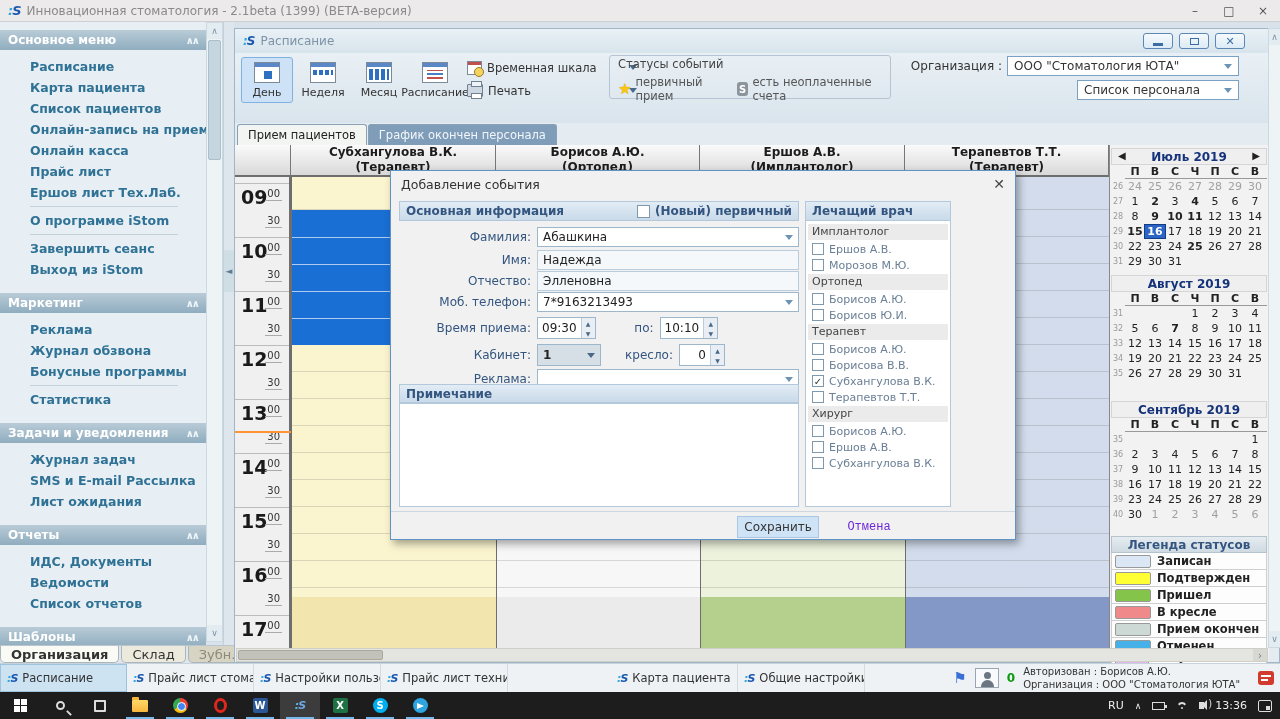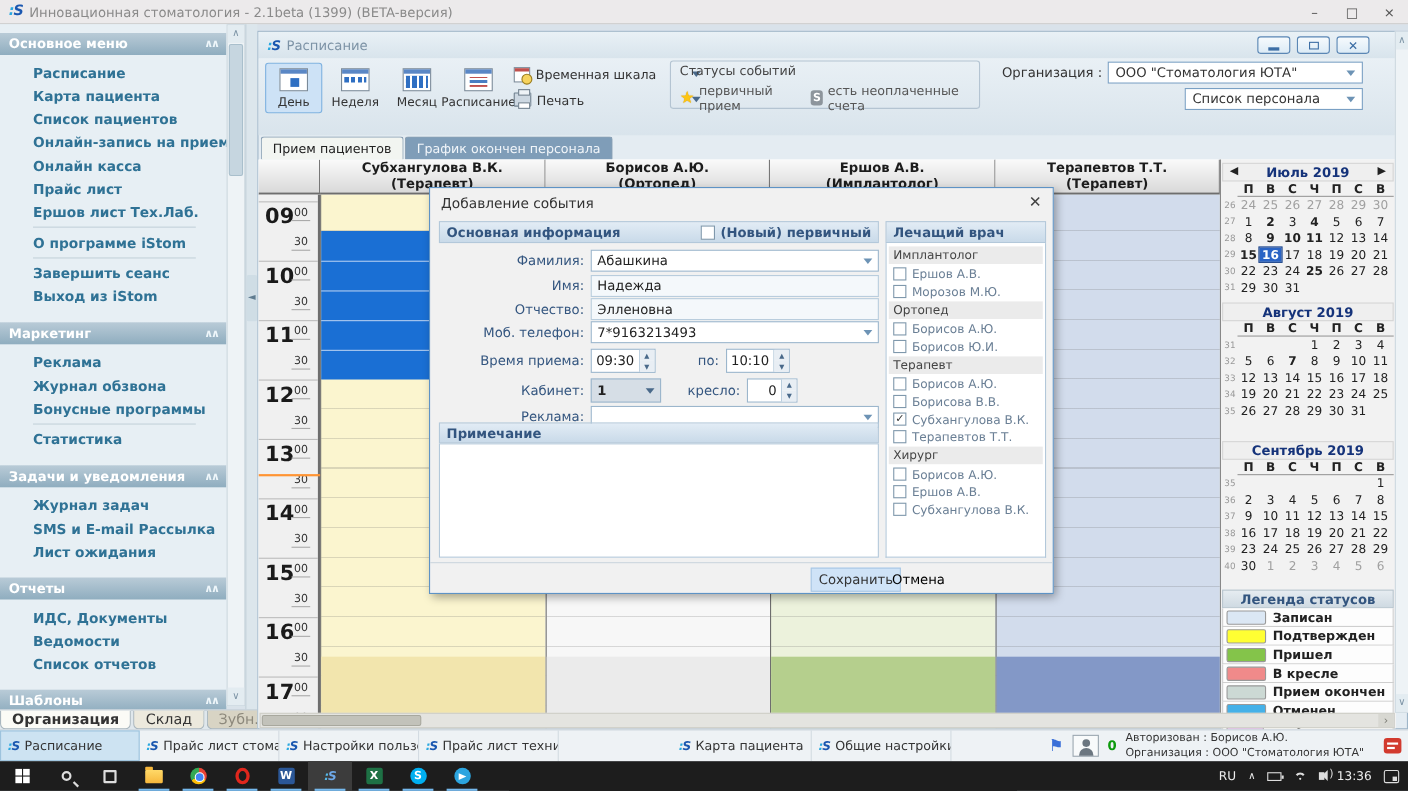--- a/index.html
+++ b/index.html
@@ -127,21 +127,21 @@
   .legend-chip{width:36px;height:13px;border:1px solid #999;border-radius:2px;margin:0 6px 0 3px;}
   .legend-item .lbl{font-size:11.5px;font-weight:bold;color:#222;}
 
   
   #main-vscroll{left:1268px;top:28px;height:620px;width:13px;}
   .h-sb{position:absolute;left:236px;top:648px;width:1032px;height:14px;background:#e4e4e0;border:1px solid #cfcfc8;}
   .h-sb .thumb{position:absolute;left:1px;top:1px;width:145px;height:10px;background:#c2c2ba;border:1px solid #a8a89e;border-radius:2px;}
   .h-sb .arr{position:absolute;right:0;top:0;width:14px;height:12px;display:flex;align-items:center;justify-content:center;color:#7c7c74;font-size:10px;background:#d8d8d2;}
 
   
-  .dialog{position:absolute;left:390px;top:170px;width:568px;height:370px;background:#f1f1f1;border:1px solid #5e93c5;box-shadow:3px 4px 8px rgba(0,0,0,.35);}
+  .dialog{position:absolute;left:390px;top:170px;width:626px;height:370px;background:#f1f1f1;border:1px solid #5e93c5;box-shadow:3px 4px 8px rgba(0,0,0,.35);}
   .dlg-title{position:absolute;left:0;top:0;width:100%;height:26px;display:flex;align-items:center;padding:0 10px;font-size:12.5px;color:#333;}
   .dlg-close{margin-left:auto;font-size:14px;color:#444;}
   .grp-hdr{position:absolute;height:20px;background:linear-gradient(#e2ecf5,#c9dae9);border:1px solid #b3c8da;display:flex;align-items:center;padding:0 6px;font-weight:bold;font-size:12px;color:#33557f;}
   #grp-main{left:8px;top:30px;width:400px;}
   #grp-doctor{left:414px;top:30px;width:146px;}
   .chkrow{display:flex;align-items:center;gap:5px;}
   .chk{width:13px;height:13px;background:#fff;border:1px solid #7f98ac;display:flex;align-items:center;justify-content:center;font-size:10px;color:#333;}
   #grp-main .chkrow{margin-left:auto;}
   .dlg-row{position:absolute;display:flex;align-items:center;}
   .dlg-row label{width:132px;text-align:right;margin-right:6px;font-size:12px;color:#33557f;}
@@ -155,21 +155,21 @@
   .ddbox{height:22px;border:1px solid #9cb6cc;background:#d6dee6;display:flex;align-items:center;padding:0 5px;font-size:12px;font-weight:bold;}
   .ddbox .dd{margin-left:auto;}
   .note-hdr{position:absolute;left:8px;top:213px;width:400px;height:19px;background:linear-gradient(#e2ecf5,#c9dae9);border:1px solid #b3c8da;display:flex;align-items:center;padding:0 6px;font-weight:bold;font-size:12px;color:#33557f;}
   .note-area{position:absolute;left:8px;top:232px;width:400px;height:104px;background:#fff;border:1px solid #b3c8da;resize:none;outline:none;}
   .doc-list{position:absolute;left:414px;top:50px;width:146px;height:286px;background:#fff;border:1px solid #b3c8da;border-top:none;overflow:hidden;padding-top:2px;}
   .doc-cat{height:16px;line-height:16px;background:#ebebeb;font-weight:normal;font-size:11px;color:#444;padding-left:4px;margin:1px 2px;}
   .doc-item{height:16px;display:flex;align-items:center;gap:5px;padding-left:6px;font-size:11px;color:#6a7f95;}
   .doc-item .chk{width:12px;height:12px;}
   .dlg-foot{position:absolute;left:0;top:340px;width:100%;height:30px;border-top:1px solid #cdd6de;display:flex;align-items:center;}
   .btn-save{position:absolute;left:346px;width:82px;height:22px;background:#cfe3f7;border:1px solid #a9c7e4;display:flex;align-items:center;justify-content:center;font-size:12px;color:#333;}
-  .btn-cancel{position:absolute;left:416px;width:56px;height:22px;display:flex;align-items:center;justify-content:center;font-size:12px;color:#000000;}
+  .btn-cancel{position:absolute;left:450px;width:56px;height:22px;display:flex;align-items:center;justify-content:center;font-size:12px;color:#6d28d9;font-family:Liberation Mono, monospace;}
 
   
   .app-taskbar{position:absolute;left:0;top:663px;width:1280px;height:29px;background:#eef2f5;border-top:1px solid #c8d2da;display:flex;align-items:stretch;}
   .atb-btn{width:127px;display:flex;align-items:center;gap:5px;padding:0 6px;border-right:1px solid #d3dbe2;font-size:11.5px;color:#333;white-space:nowrap;overflow:hidden;}
   .atb-btn .istom-logo{font-size:11px;flex:none;}
   .atb-btn.active{background:#cde3f2;border:1px solid #9dc3dd;}
   .atb-spacer{width:103px;}
   .atb-right{margin-left:auto;display:flex;align-items:center;gap:8px;padding-right:6px;}
   .icon-flag{color:#3a6fd8;font-size:15px;line-height:1;}
   .icon-person{width:24px;height:20px;border:1px solid #9aa6b0;background:#f8fafb;position:relative;}

